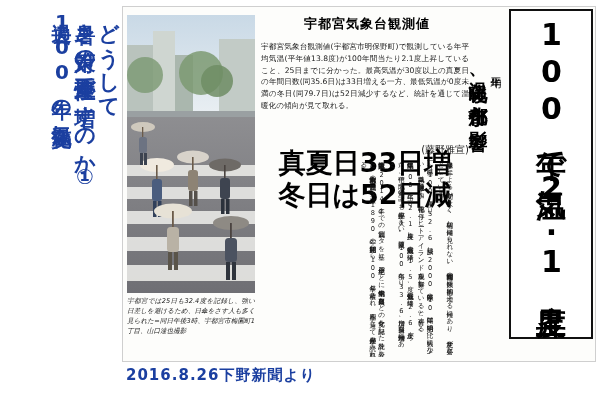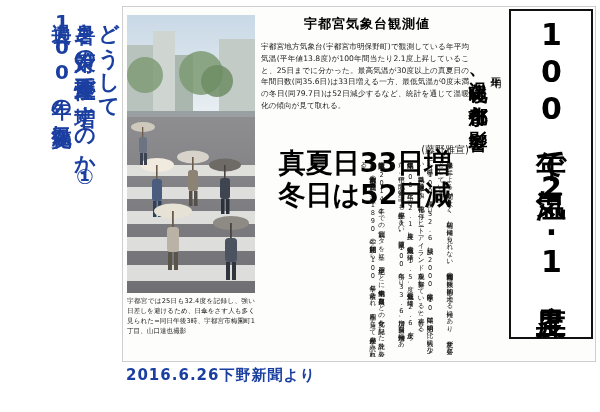--- a/index.html
+++ b/index.html
@@ -211,20 +211,21 @@
   .photo-caption {
     position: absolute;
     left: 4px;
     top: 290px;
     width: 128px;
     font-family: "DejaVu Sans", sans-serif;
     font-size: 6.6px;
     line-height: 1.5;
     color: #1a1a1a;
     text-align: justify;
+    font-style: italic;
   }
 
   
   .source {
     position: absolute;
     left: 126px;
     top: 366px;
     font-family: "DejaVu Sans", sans-serif;
     font-size: 15px;
     font-weight: bold;
@@ -320,21 +321,21 @@
           <rect x="12" y="122" width="8" height="16" rx="2.5" fill="#6c7382"></rect>
           <rect x="13" y="138" width="3" height="12" fill="#3c4350"></rect>
           <rect x="17" y="138" width="3" height="12" fill="#3c4350"></rect>
         </g>
       </svg>
     </div>
     <div class="photo-caption">宇都宮では25日も32.4度を記録し、強い日差しを避けるため、日傘をさす人も多く見られた=同日午後3時、宇都宮市梅園町1丁目、山口達也撮影</div>
 
     <div class="clip-title">宇都宮気象台観測値</div>
 
-    <div class="lead">宇都宮地方気象台(宇都宮市明保野町)で観測している年平均気温(平年値13.8度)が100年間当たり2.1度上昇していること、25日までに分かった。最高気温が30度以上の真夏日の年間日数(同35.6日)は33日増える一方、最低気温が0度未満の冬日(同79.7日)は52日減少するなど、統計を通じて温暖化の傾向が見て取れる。</div>
+    <div class="lead">宇都宮気象台観測値(宇都宮市明保野町)で観測している年平均気温(平年値13.8度)が100年間当たり2.1度上昇していること、25日までに分かった。最高気温が30度以上の真夏日の年間日数(同35.6日)は33日増える一方、最低気温が0度未満の冬日(同79.7日)は52日減少するなど、統計を通じて温暖化の傾向が見て取れる。</div>
     <div class="lead-credit">(藤野雅宣)</div>
 
     <div class="subhead2">
       <div>真夏日33日増</div>
       <div>冬日は52日減</div>
     </div>
 
     <div class="body-cols">
       <div class="bcol">東京管区気象台は、2014年までの観測データを基に、四半世紀ごとに年平均気温や真夏日・冬日などの変化を記録した統計を公表した。宇都宮地方気象台の観測データは1890年の観測開始から100年余り蓄積され、四季を通じて上昇傾向が読み取れる。</div>
       <div class="bcol">年平均気温は100年当たり2.1度上昇し、最高気温の平均は1.5度、最低気温の平均は2.6度上がった。甲信、北陸、東海の中でも上昇幅が大きい。真夏日は100年当たり33.6日増加、猛暑日も増加傾向にある。</div>
@@ -346,15 +347,15 @@
       <div class="sub-main">温暖化、都市化が影響</div>
       <div class="sub-small">年平均</div>
     </div>
 
     <div class="headline-box">
       <div class="headline-main">100年で気温2.1度上昇</div>
     </div>
 
   </div>
 
-  <div class="source">2016.6.26下野新聞より</div>
+  <div class="source">2016.8.26下野新聞より</div>
 
 </div>
 
 </body></html>

